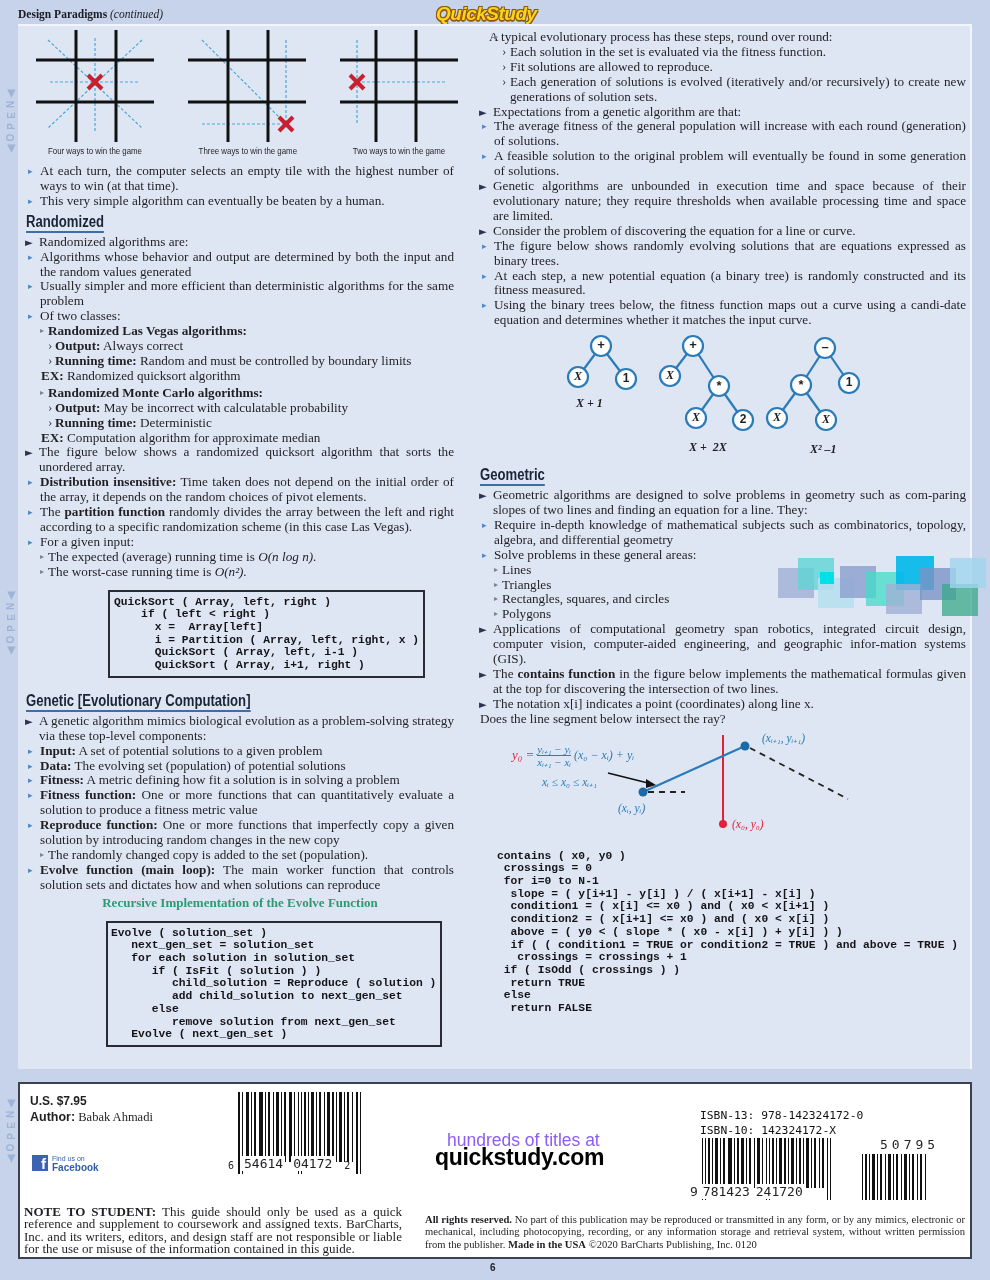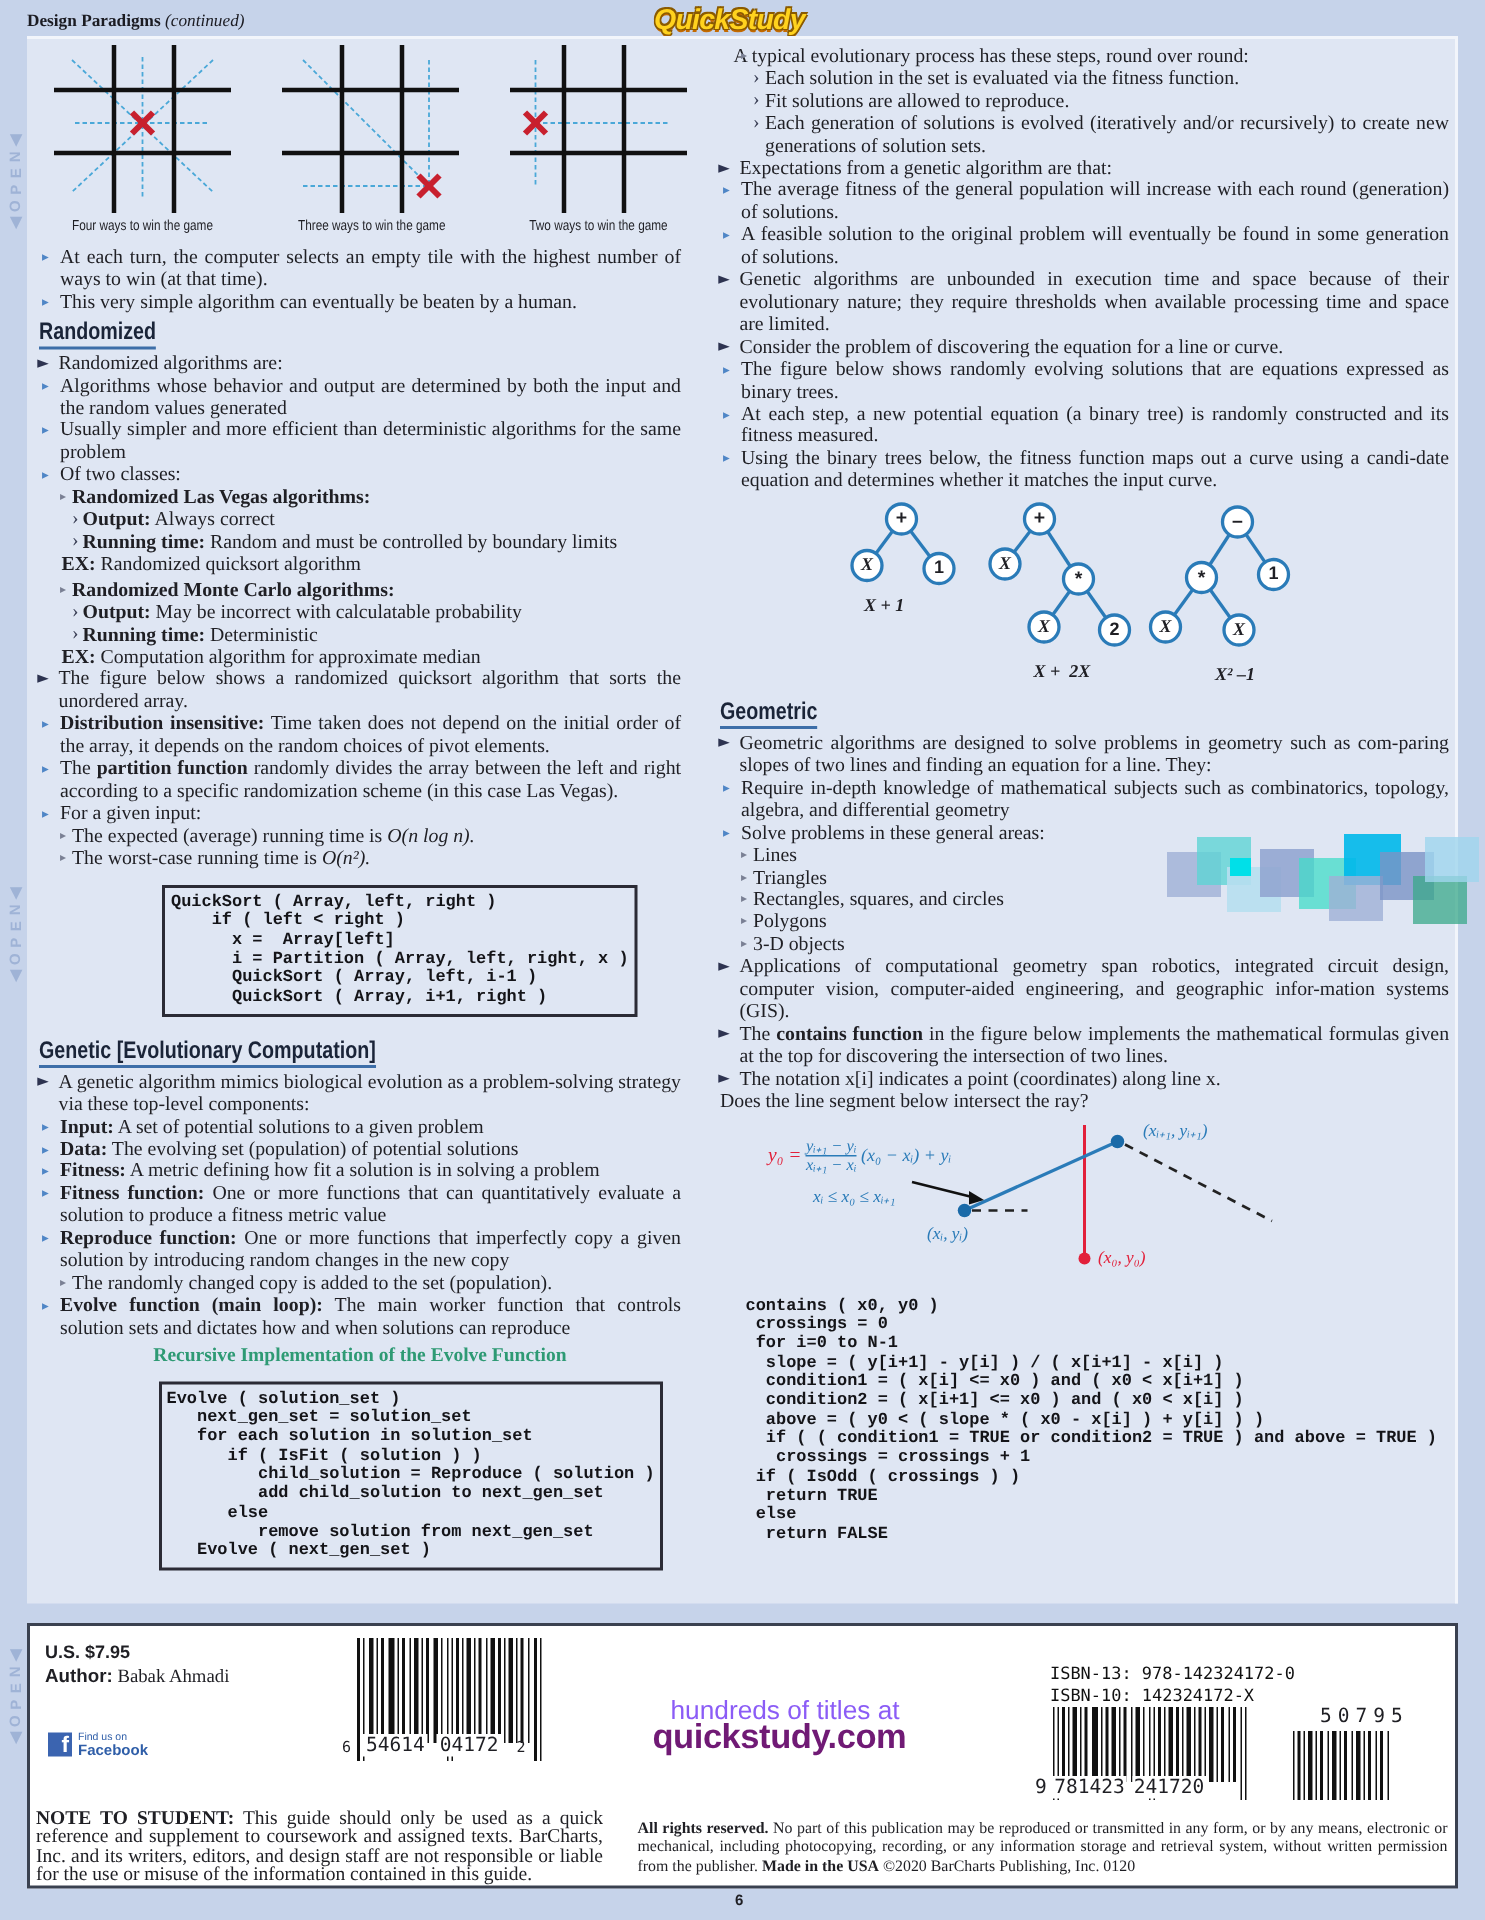--- a/index.html
+++ b/index.html
@@ -69,21 +69,21 @@
   .fb-author { position: absolute; left: 10px; top: 26px; font-size: 12.5px; font-family: "Liberation Serif", serif; }
   .fb-author b { font-family: "Liberation Sans", sans-serif; }
   .fb-fb { position: absolute; left: 12px; top: 70px; display: flex; align-items: center; gap: 4px; }
   .fb-icon { width: 16px; height: 16px; background: #3b64b0; color: #fff; font-family: "Liberation Sans", sans-serif; font-weight: bold; font-size: 15px; line-height: 17px; text-align: right; padding-right: 2px; }
   .fb-text { font-family: "Liberation Sans", sans-serif; color: #2f5ea8; line-height: 9px; }
   .fb-text .s { font-size: 7px; display: block; }
   .fb-text .b { font-size: 10px; font-weight: bold; display: block; }
   .note { position: absolute; left: 4px; top: 122px; width: 378px; font-size: 13px; line-height: 12.3px; font-family: Liberation Serif, serif; text-align: justify; }
   .rights { position: absolute; left: 405px; top: 130px; width: 540px; font-size: 10.6px; line-height: 12.3px; font-family: "Liberation Serif", serif; text-align: justify; }
   .promo1 { position: absolute; left: 427px; top: 46px; font-family: "Liberation Sans", sans-serif; font-size: 17.5px; color: #8b5cf6; }
-  .promo2 { position: absolute; left: 415px; top: 60px; font-family: "Liberation Sans", sans-serif; font-size: 23px; font-weight: bold; color: #701a75; letter-spacing: -0.3px; text-align: center; }
+  .promo2 { position: absolute; left: 415px; top: 60px; font-family: "Liberation Sans", sans-serif; font-size: 23px; font-weight: bold; color: #000000; letter-spacing: -0.3px; text-align: center; }
   .isbn { position: absolute; font-family: "DejaVu Sans Mono", monospace; font-size: 11.3px; color: #111; }
   .page-num { position: absolute; left: 490px; top: 1262px; font-family: "Liberation Sans", sans-serif; font-weight: bold; font-size: 10px; }
   .barnum { font-family: "DejaVu Sans Mono", monospace; font-size: 13px; }
 </style>
 </head>
 <body>
 
 <div class="header-left">
   <span>Design Paradigms</span>
   <i>(continued)</i>
@@ -317,21 +317,20 @@
 
   <div class="sec-title" style="margin-top:2px;">Geometric</div>
   <div class="txt" style="position:relative;">
     <div class="l1">Geometric algorithms are designed to solve problems in geometry such as com-paring slopes of two lines and finding an equation for a line. They:</div>
     <div class="l2">Require in-depth knowledge of mathematical subjects such as combinatorics, topology, algebra, and differential geometry</div>
     <div class="l2">Solve problems in these general areas:</div>
     <div class="l3" style="padding-left:22px;">Lines</div>
     <div class="l3" style="padding-left:22px;">Triangles</div>
     <div class="l3" style="padding-left:22px;">Rectangles, squares, and circles</div>
     <div class="l3" style="padding-left:22px;">Polygons</div>
-    <div class="l3" style="padding-left:22px;">3-D objects</div>
 
     <div style="position:absolute;left:298px;top:68px;width:210px;height:80px;">
       <div style="position:absolute;left:0;top:12px;width:36px;height:30px;background:#9fb0d6;opacity:.8;"></div>
       <div style="position:absolute;left:20px;top:2px;width:36px;height:32px;background:#5fd4d4;opacity:.8;"></div>
       <div style="position:absolute;left:40px;top:22px;width:36px;height:30px;background:#b7dff0;opacity:.9;"></div>
       <div style="position:absolute;left:42px;top:16px;width:14px;height:12px;background:#00e0e8;"></div>
       <div style="position:absolute;left:62px;top:10px;width:36px;height:32px;background:#8fa2cf;opacity:.85;"></div>
       <div style="position:absolute;left:88px;top:16px;width:38px;height:34px;background:#42dcc8;opacity:.75;"></div>
       <div style="position:absolute;left:118px;top:0;width:38px;height:34px;background:#00b8ea;opacity:.9;"></div>
       <div style="position:absolute;left:108px;top:28px;width:36px;height:30px;background:#9fb0d6;opacity:.8;"></div>
@@ -513,16 +512,16 @@
           <rect x="49" y="2" width="1" height="46"></rect>
           <rect x="52" y="2" width="2" height="46"></rect>
           <rect x="57" y="2" width="1" height="46"></rect>
           <rect x="60" y="2" width="2" height="46"></rect>
           <rect x="65" y="2" width="1" height="46"></rect>
       </g>
     </svg>
   </div>
 
   <div class="note"><b>NOTE TO STUDENT:</b> <span>This guide should only be used as a quick reference and supplement to coursework and assigned texts. BarCharts, Inc. and its writers, editors, and design staff are not responsible or liable for the use or misuse of the information contained in this guide.</span></div>
-  <div class="rights"><b>All rights reserved.</b> <span>No part of this publication may be reproduced or transmitted in any form, or by any means, electronic or mechanical, including photocopying, recording, or any information storage and retrieval system, without written permission from the publisher.</span> <b>Made in the USA</b> <span>©2020 BarCharts Publishing, Inc. 0120</span></div>
+  <div class="rights"><b>All rights reserved.</b> <span>No part of this publication may be reproduced or transmitted in any form, or by any mimics, electronic or mechanical, including photocopying, recording, or any information storage and retrieval system, without written permission from the publisher.</span> <b>Made in the USA</b> <span>©2020 BarCharts Publishing, Inc. 0120</span></div>
 </div>
 
 <div class="page-num">6</div>
 
 </body></html>

